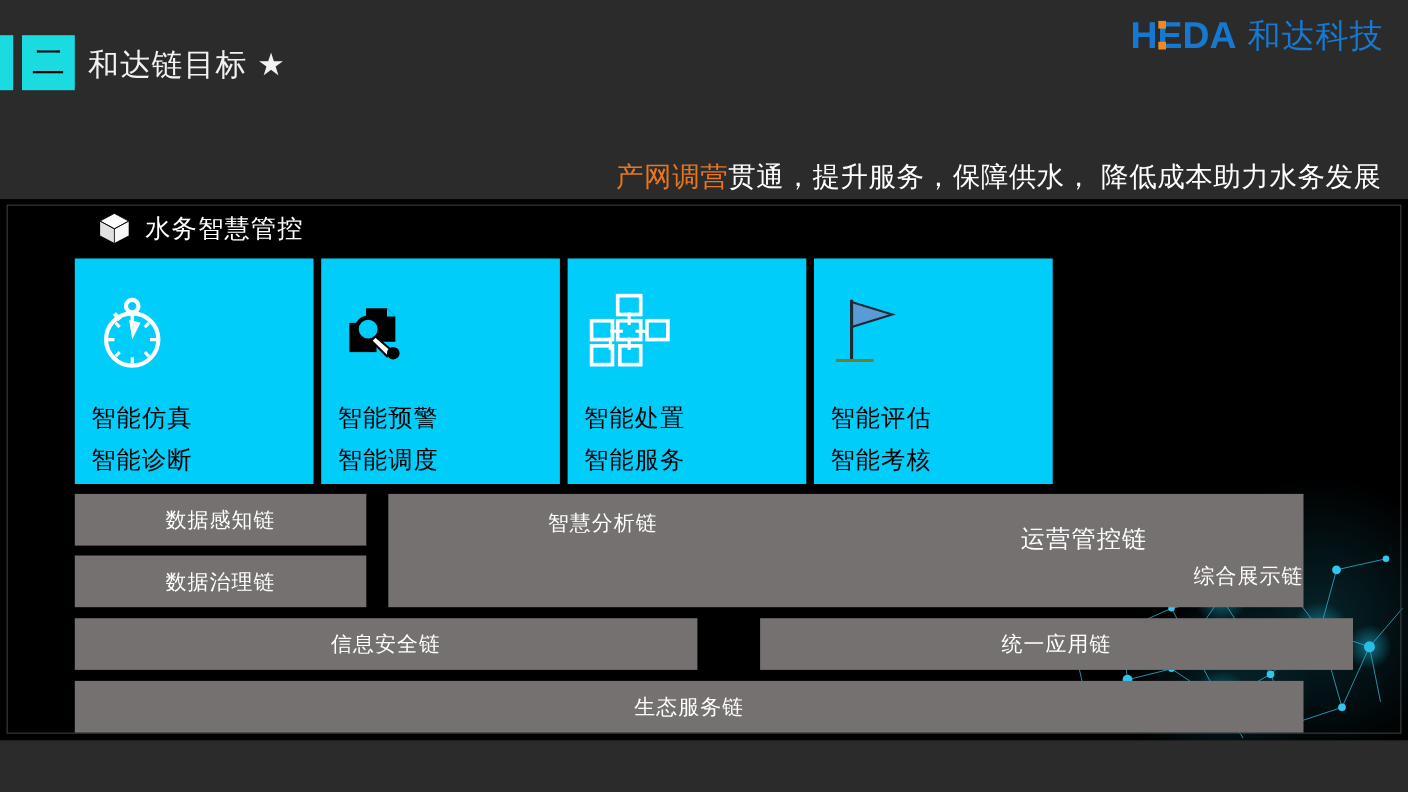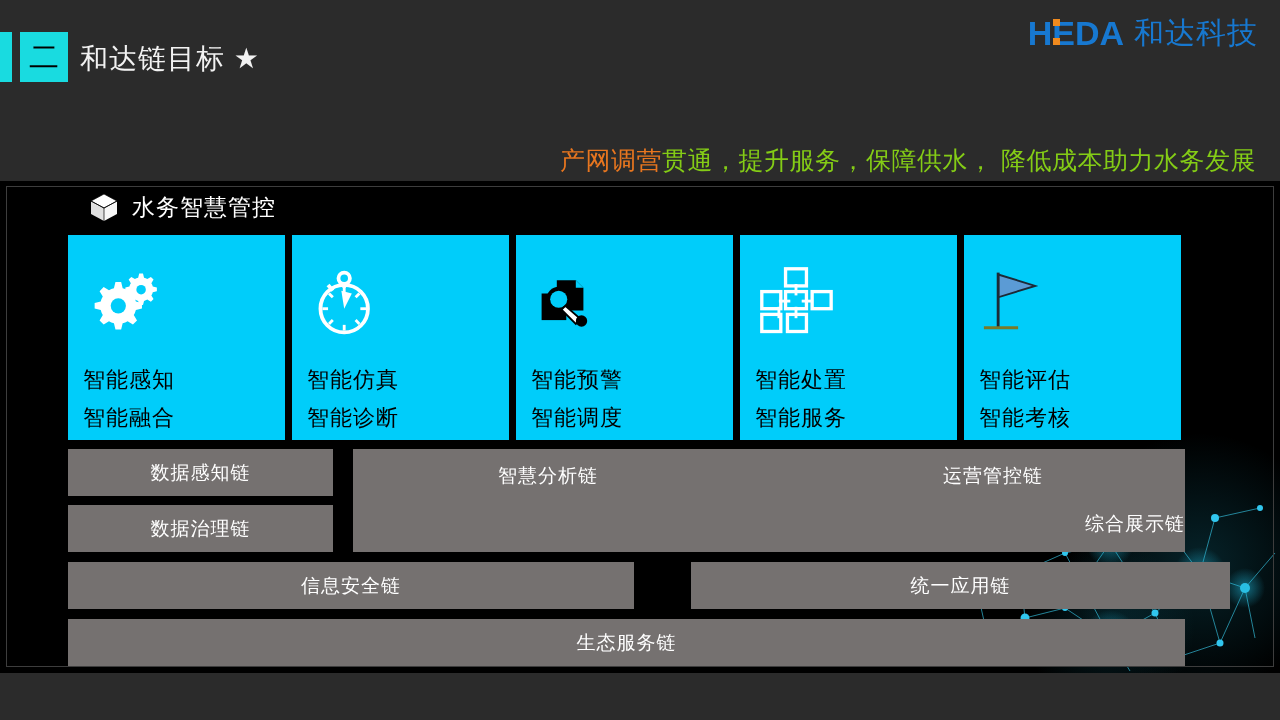--- a/index.html
+++ b/index.html
@@ -95,21 +95,21 @@
   .tagline {
     position: absolute;
     left: 0; top: 144px;
     width: 1256px;
     text-align: right;
     font-size: 25px;
     white-space: nowrap;
     letter-spacing: 0.5px;
   }
   .tag-orange { color: #e8761f; }
-  .tag-cyan   { color: #84cc16; }
+  .tag-cyan   { color: #ffffff; }
 
   
   .panel {
     position: absolute;
     left: 0; top: 181px;
     width: 1280px;
     height: 492px;
     background: #000000;
     overflow: hidden;
   }
@@ -198,22 +198,22 @@
   }
   .bar-left-1  { left: 0;    top: 0;   width: 265px; height: 47px; }
   .bar-left-2  { left: 0;    top: 56px;width: 265px; height: 47px; }
   .bar-big     { left: 285px;top: 0;   width: 832px; height: 103px;
                  display: block; padding-left: 32px; }
   .bar-big .lbl-a {
     position: absolute; left: 145px; top: 14px;
     font-size: 19px; letter-spacing: 1px;
   }
   .bar-big .lbl-b {
-    position: absolute; right: 142px; top: 14px;
-    font-size: 19px; letter-spacing: 1px;
+    position: absolute; right: 142px; top: 26px;
+    font-size: 22px; letter-spacing: 1px;
   }
   .bar-big .lbl-c {
     position: absolute; left: 0; right: 0; top: 62px;
     text-align: right;
     font-size: 19px; letter-spacing: 1px;
   }
   .bar-sec-1 { left: 0;    top: 113px; width: 566px; height: 47px; }
   .bar-sec-2 { left: 578px;top: 113px; width: 539px; height: 47px; margin-left: 45px; }
   .bar-full  { left: 0;    top: 170px; width: 1117px; height: 47px; }
 </style>
@@ -294,36 +294,20 @@
         <polygon points="29,10 16,17 16,30 29,23" fill="#f7f7f7"></polygon>
         <polygon points="16,3 29,10 16,17 3,10" fill="none" stroke="#000" stroke-width="0.7"></polygon>
         <polyline points="3,10 16,17 29,10" fill="none" stroke="#000" stroke-width="0.7"></polyline>
         <line x1="16" y1="17" x2="16" y2="30" stroke="#000" stroke-width="0.7"></line>
       </svg>
       <span class="panel-head-text">水务智慧管控</span>
     </div>
 
     <div class="cards">
 
-      <div class="card">
-        <div class="card-icon">
-          <svg viewBox="0 0 80 80" width="76" height="76">
-            <g fill="#ffffff">
-              <path d="M31 18 l6 0 1.6 6.4 a17 17 0 0 1 5.2 2.2 l5.6-3.4 4.3 4.3 -3.4 5.6 a17 17 0 0 1 2.2 5.2 l6.4 1.6 0 6 -6.4 1.6 a17 17 0 0 1-2.2 5.2 l3.4 5.6 -4.3 4.3 -5.6-3.4 a17 17 0 0 1-5.2 2.2 l-1.6 6.4 -6 0 -1.6-6.4 a17 17 0 0 1-5.2-2.2 l-5.6 3.4 -4.3-4.3 3.4-5.6 a17 17 0 0 1-2.2-5.2 l-6.4-1.6 0-6 6.4-1.6 a17 17 0 0 1 2.2-5.2 l-3.4-5.6 4.3-4.3 5.6 3.4 a17 17 0 0 1 5.2-2.2 z"></path>
-              <circle cx="34" cy="43" r="8" fill="#00cdfa"></circle>
-              <path d="M56 9 l4 0 1.1 4.3 a11 11 0 0 1 3.4 1.5 l3.8-2.3 2.8 2.8 -2.3 3.8 a11 11 0 0 1 1.5 3.4 l4.3 1.1 0 4 -4.3 1.1 a11 11 0 0 1-1.5 3.4 l2.3 3.8 -2.8 2.8 -3.8-2.3 a11 11 0 0 1-3.4 1.5 l-1.1 4.3 -4 0 -1.1-4.3 a11 11 0 0 1-3.4-1.5 l-3.8 2.3 -2.8-2.8 2.3-3.8 a11 11 0 0 1-1.5-3.4 l-4.3-1.1 0-4 4.3-1.1 a11 11 0 0 1 1.5-3.4 l-2.3-3.8 2.8-2.8 3.8 2.3 a11 11 0 0 1 3.4-1.5 z"></path>
-              <circle cx="58" cy="26" r="5" fill="#00cdfa"></circle>
-            </g>
-          </svg>
-        </div>
-        <div class="card-label">
-          <div>智能感知</div>
-          <div>智能融合</div>
-        </div>
-      </div>
 
       <div class="card">
         <div class="card-icon">
           <svg viewBox="0 0 80 80" width="76" height="76">
             <g stroke="#ffffff" fill="none" stroke-width="4">
               <circle cx="36" cy="46" r="25"></circle>
               <circle cx="36" cy="14" r="6"></circle>
               <line x1="36" y1="20" x2="36" y2="24"></line>
               <line x1="19" y1="21" x2="24" y2="27"></line>
             </g>

